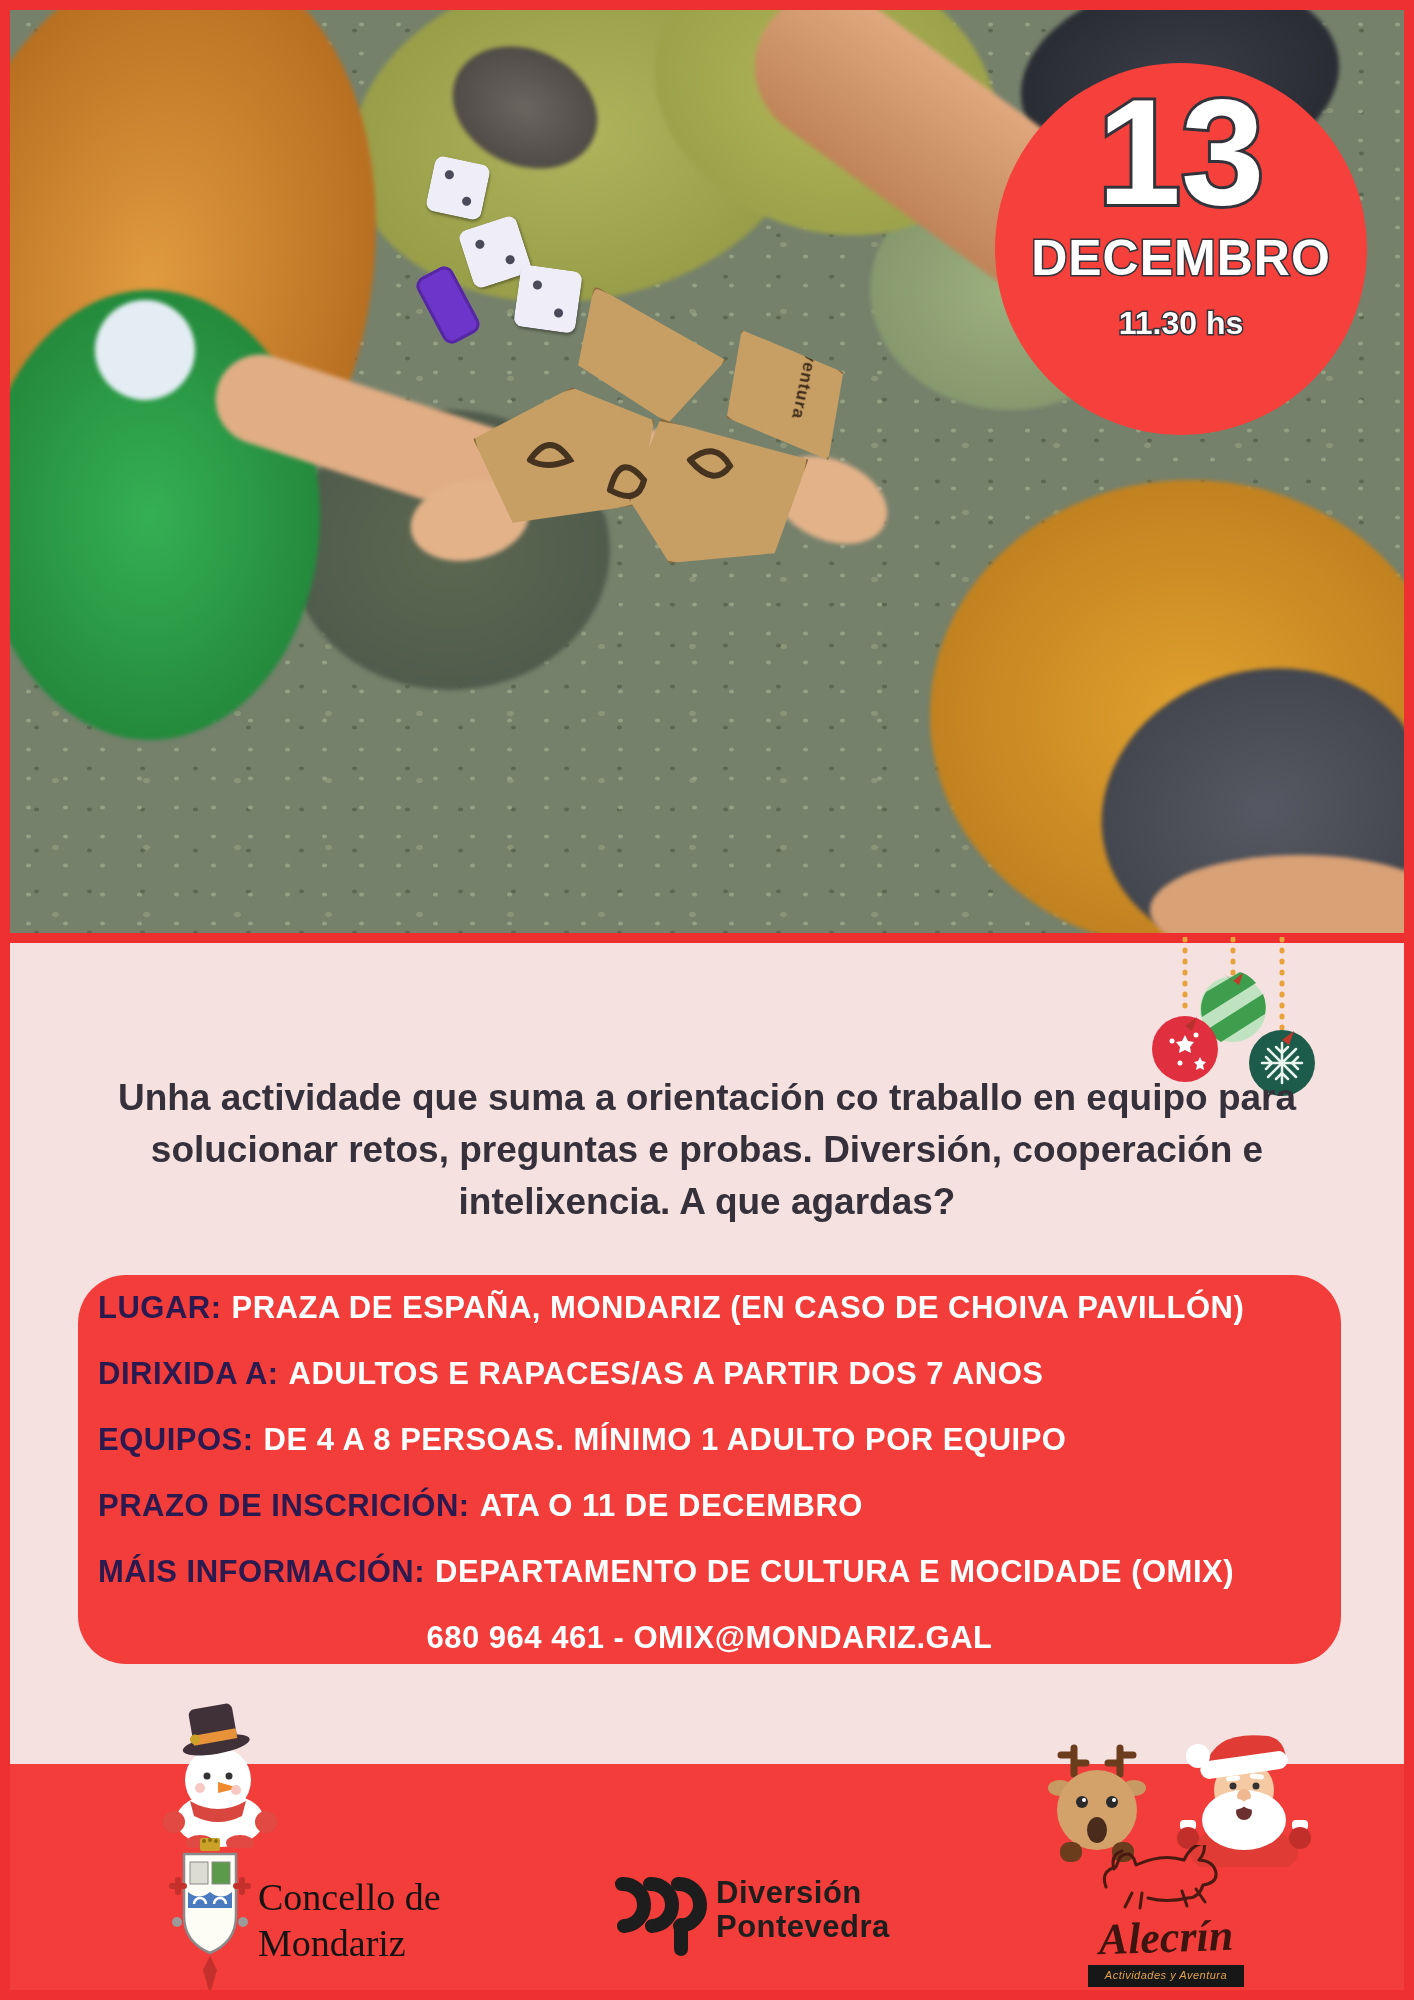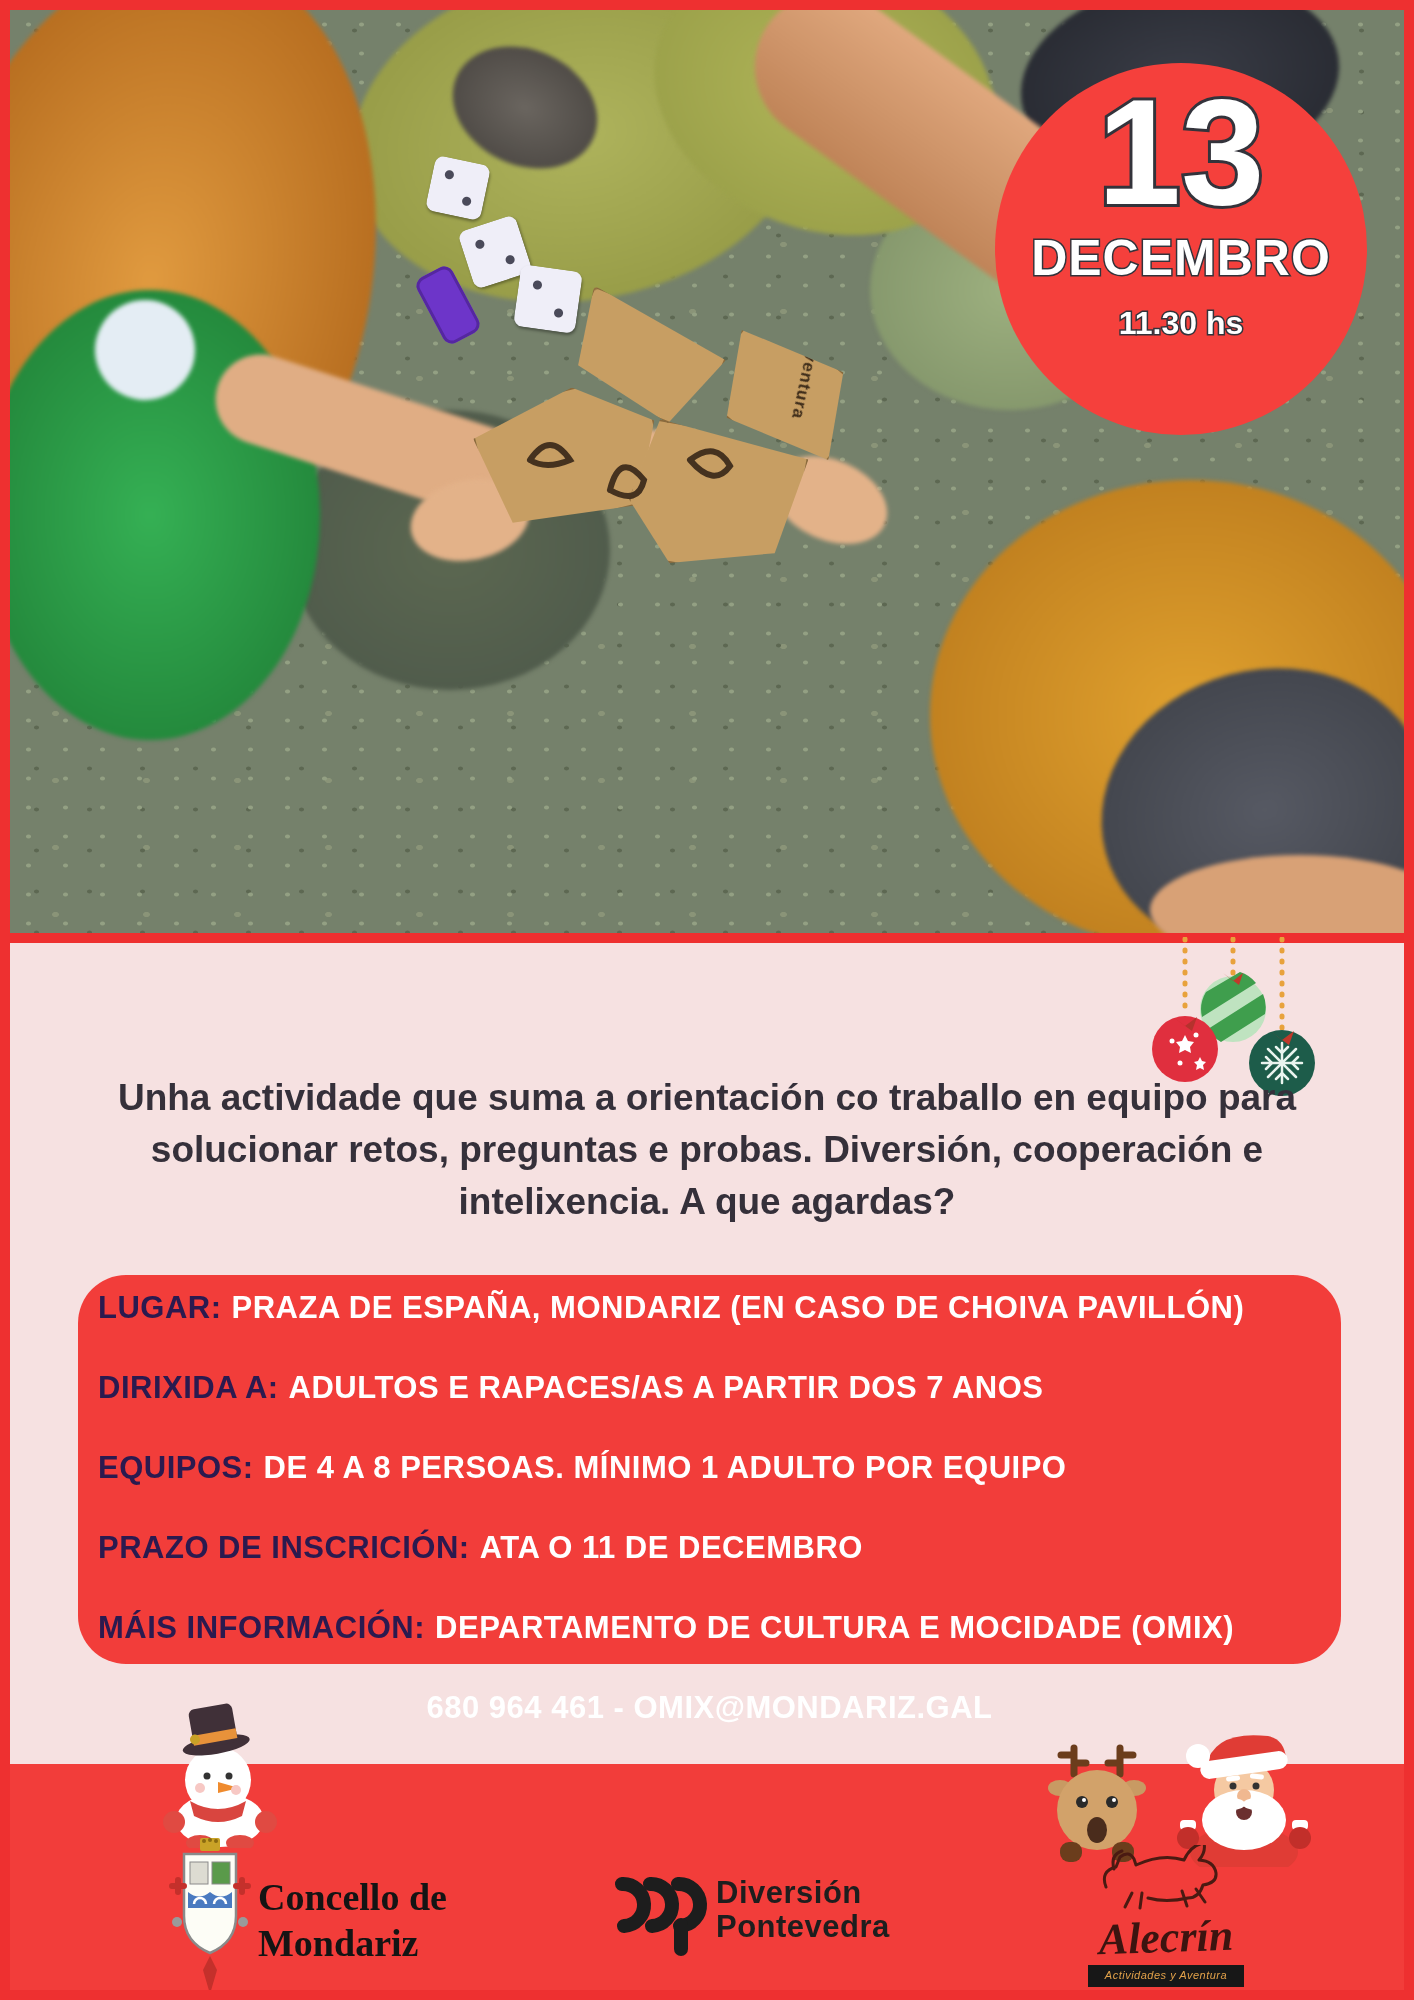--- a/index.html
+++ b/index.html
@@ -44,32 +44,32 @@
       -webkit-text-stroke:2.5px #3a3a3a;paint-order:stroke fill;transform:scale(.96,1.1);
       text-shadow:4px 4px 0 rgba(45,45,45,.30);white-space:nowrap;}
 
   
   .intro{position:absolute;left:67px;top:1072px;width:1280px;margin:0;text-align:center;z-index:2;
          font-size:37px;line-height:52px;font-weight:bold;color:#35303a;letter-spacing:0;}
 
   
   .infobox{position:absolute;left:78px;top:1275px;width:1263px;height:389px;background:#f23d3a;
            border-radius:48px;z-index:2;box-sizing:border-box;padding:10px 20px 0 20px;
-           display:flex;flex-direction:column;gap:35px;}
+           display:flex;flex-direction:column;gap:21px;}
   .row{height:45px;line-height:45px;white-space:nowrap;font-weight:bold;font-size:31px;letter-spacing:.5px;}
   .row .lbl{color:#2b1a4f;margin-right:10px;}
   .row .val{color:#fff;}
   .row.center{text-align:center;}
 
   
   .footerband{position:absolute;left:0;top:1764px;width:1414px;height:236px;background:#f23d3a;z-index:1;}
   .char{position:absolute;z-index:3;}
   .crest{position:absolute;left:168px;top:1836px;z-index:3;}
   .concello-text{position:absolute;left:258px;top:1874px;z-index:3;color:#141414;
-                 font-family:"Liberation Serif",serif;font-weight:bold;font-size:38px;line-height:46px;}
+                 font-family:"Liberation Serif",serif;font-weight:normal;font-size:38px;line-height:46px;}
   .depo-marks{position:absolute;left:612px;top:1866px;z-index:3;}
   .depo-text{position:absolute;left:716px;top:1876px;z-index:3;color:#1e1e1e;font-weight:bold;
              font-size:31px;line-height:34px;letter-spacing:.5px;}
   .alecrin{position:absolute;left:1088px;top:1845px;width:156px;z-index:3;text-align:center;}
   .alecrin-name{font-family:"Liberation Serif",serif;font-style:italic;font-weight:bold;
                 font-size:44px;line-height:46px;color:#3c1410;transform:rotate(-2deg);}
   .alecrin-band{margin-top:4px;background:#171717;color:#e2a24a;font-size:11px;line-height:20px;
                 height:22px;font-style:italic;letter-spacing:.5px;}
 
   

